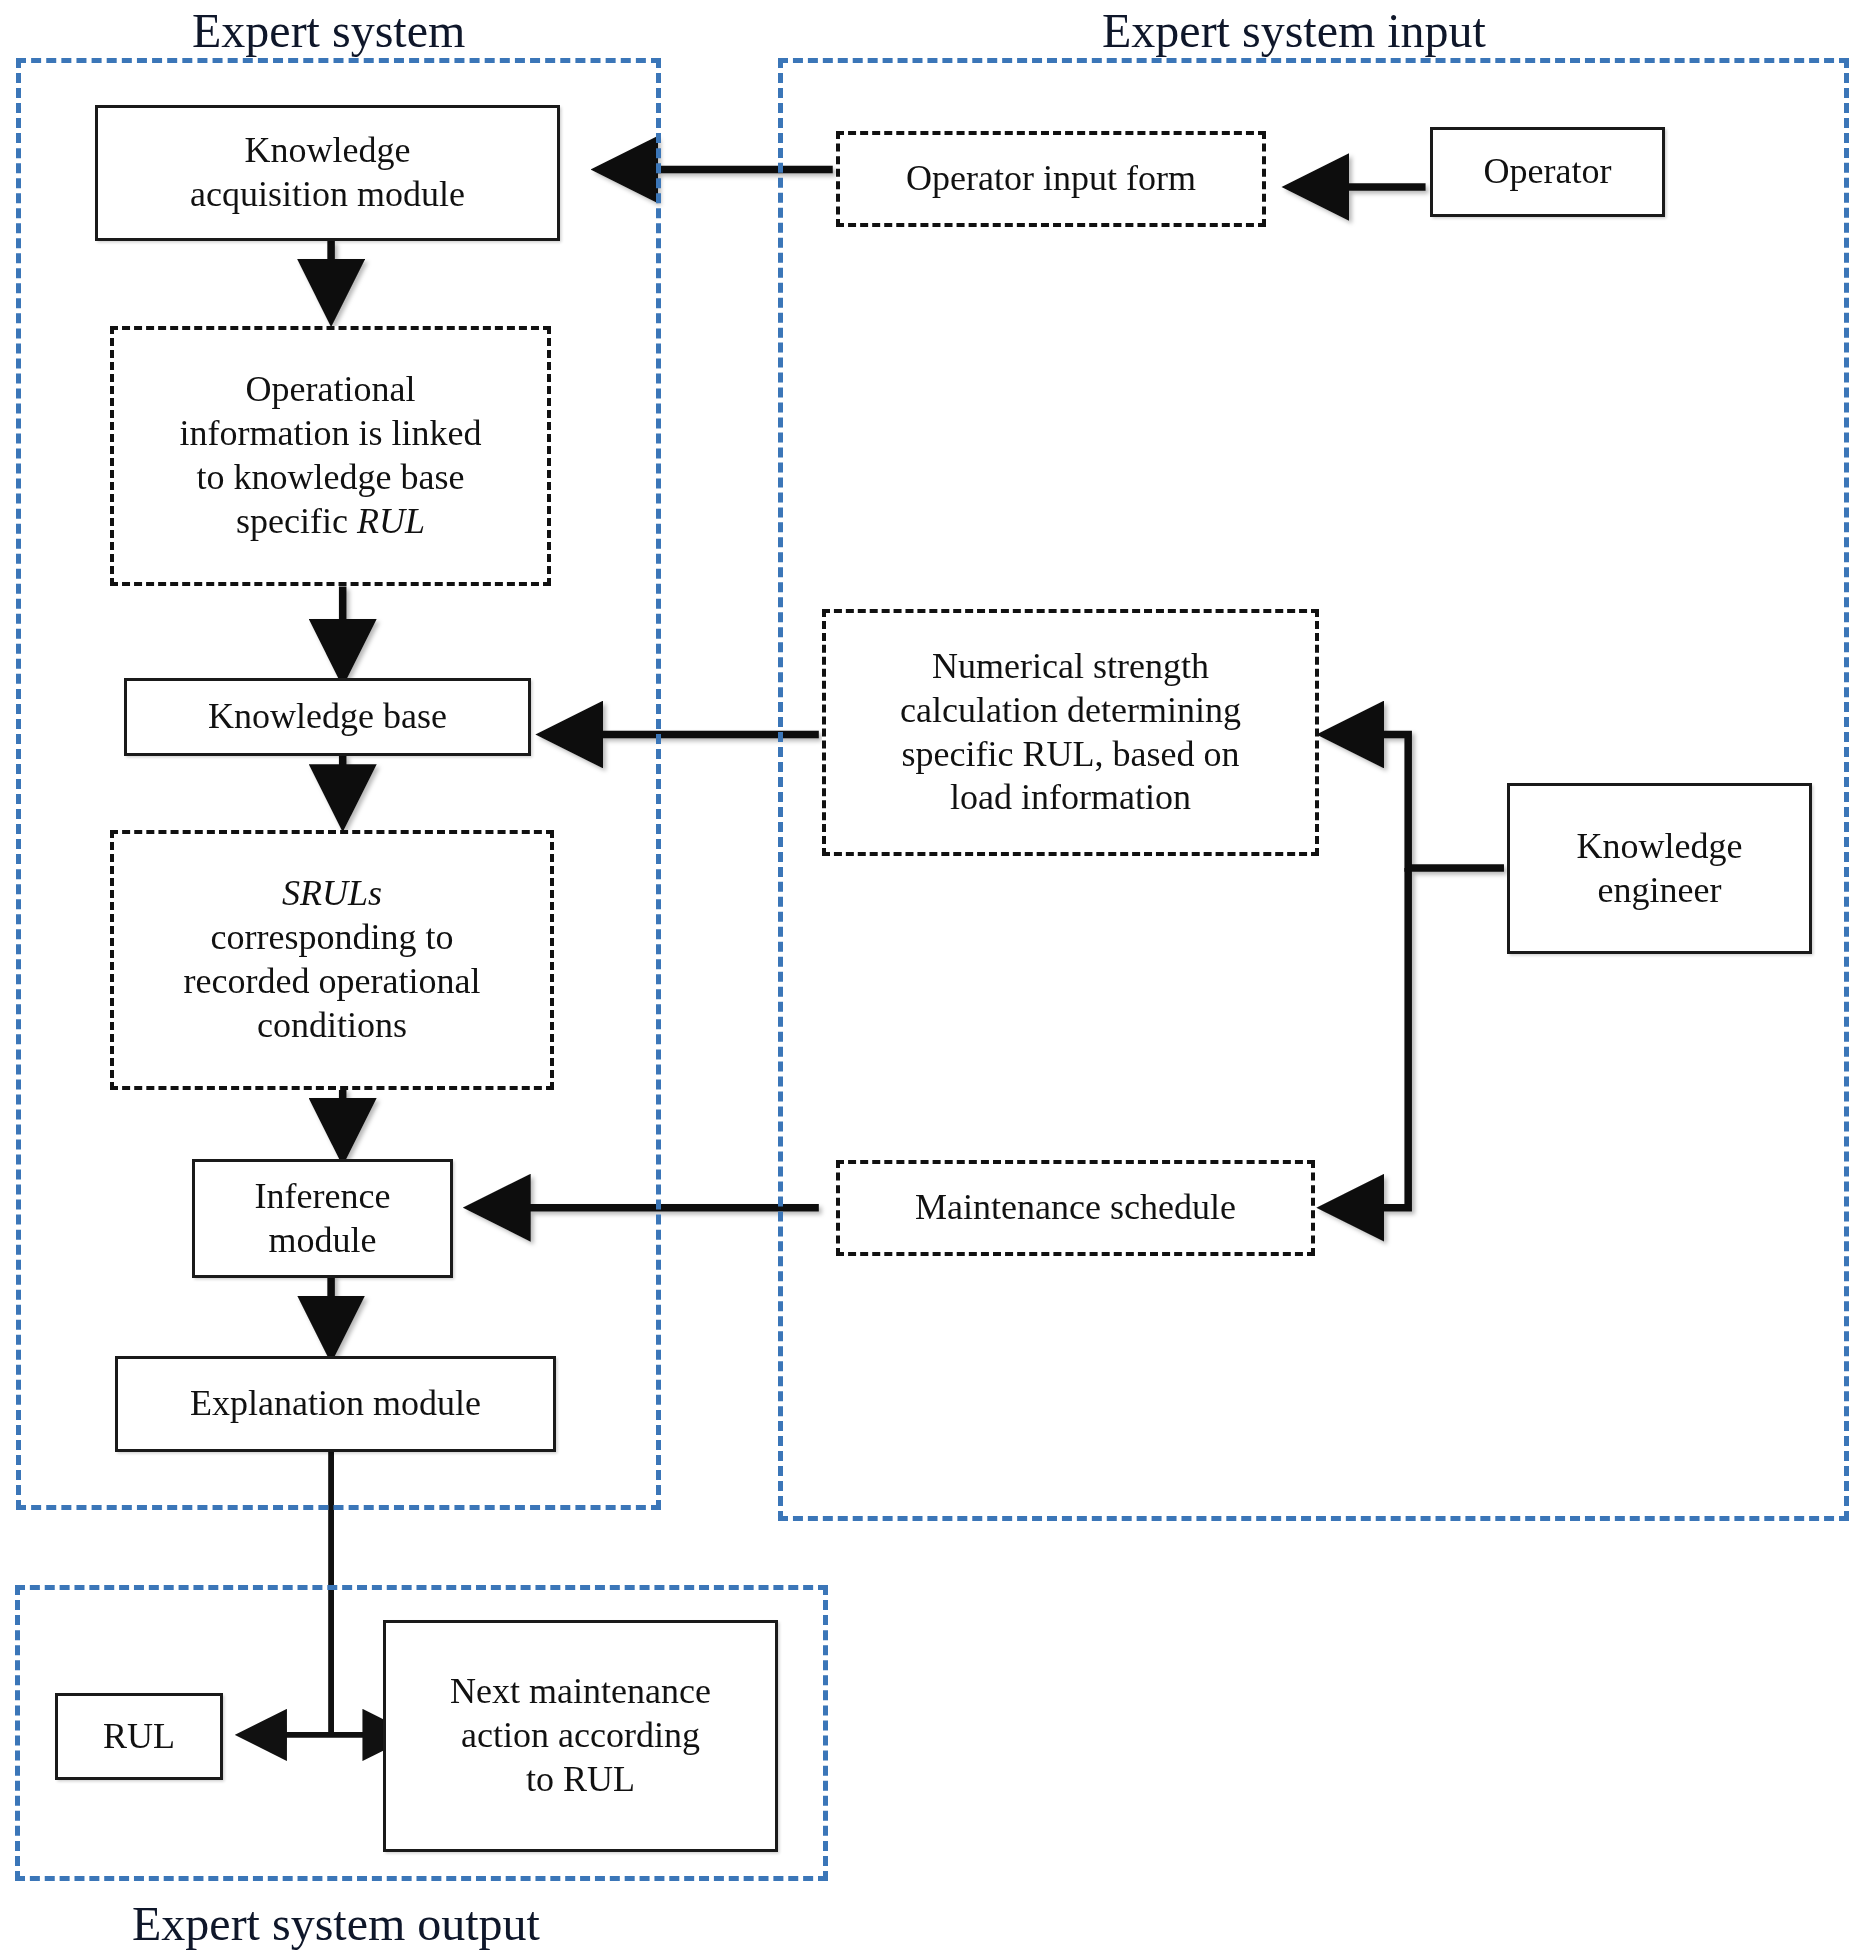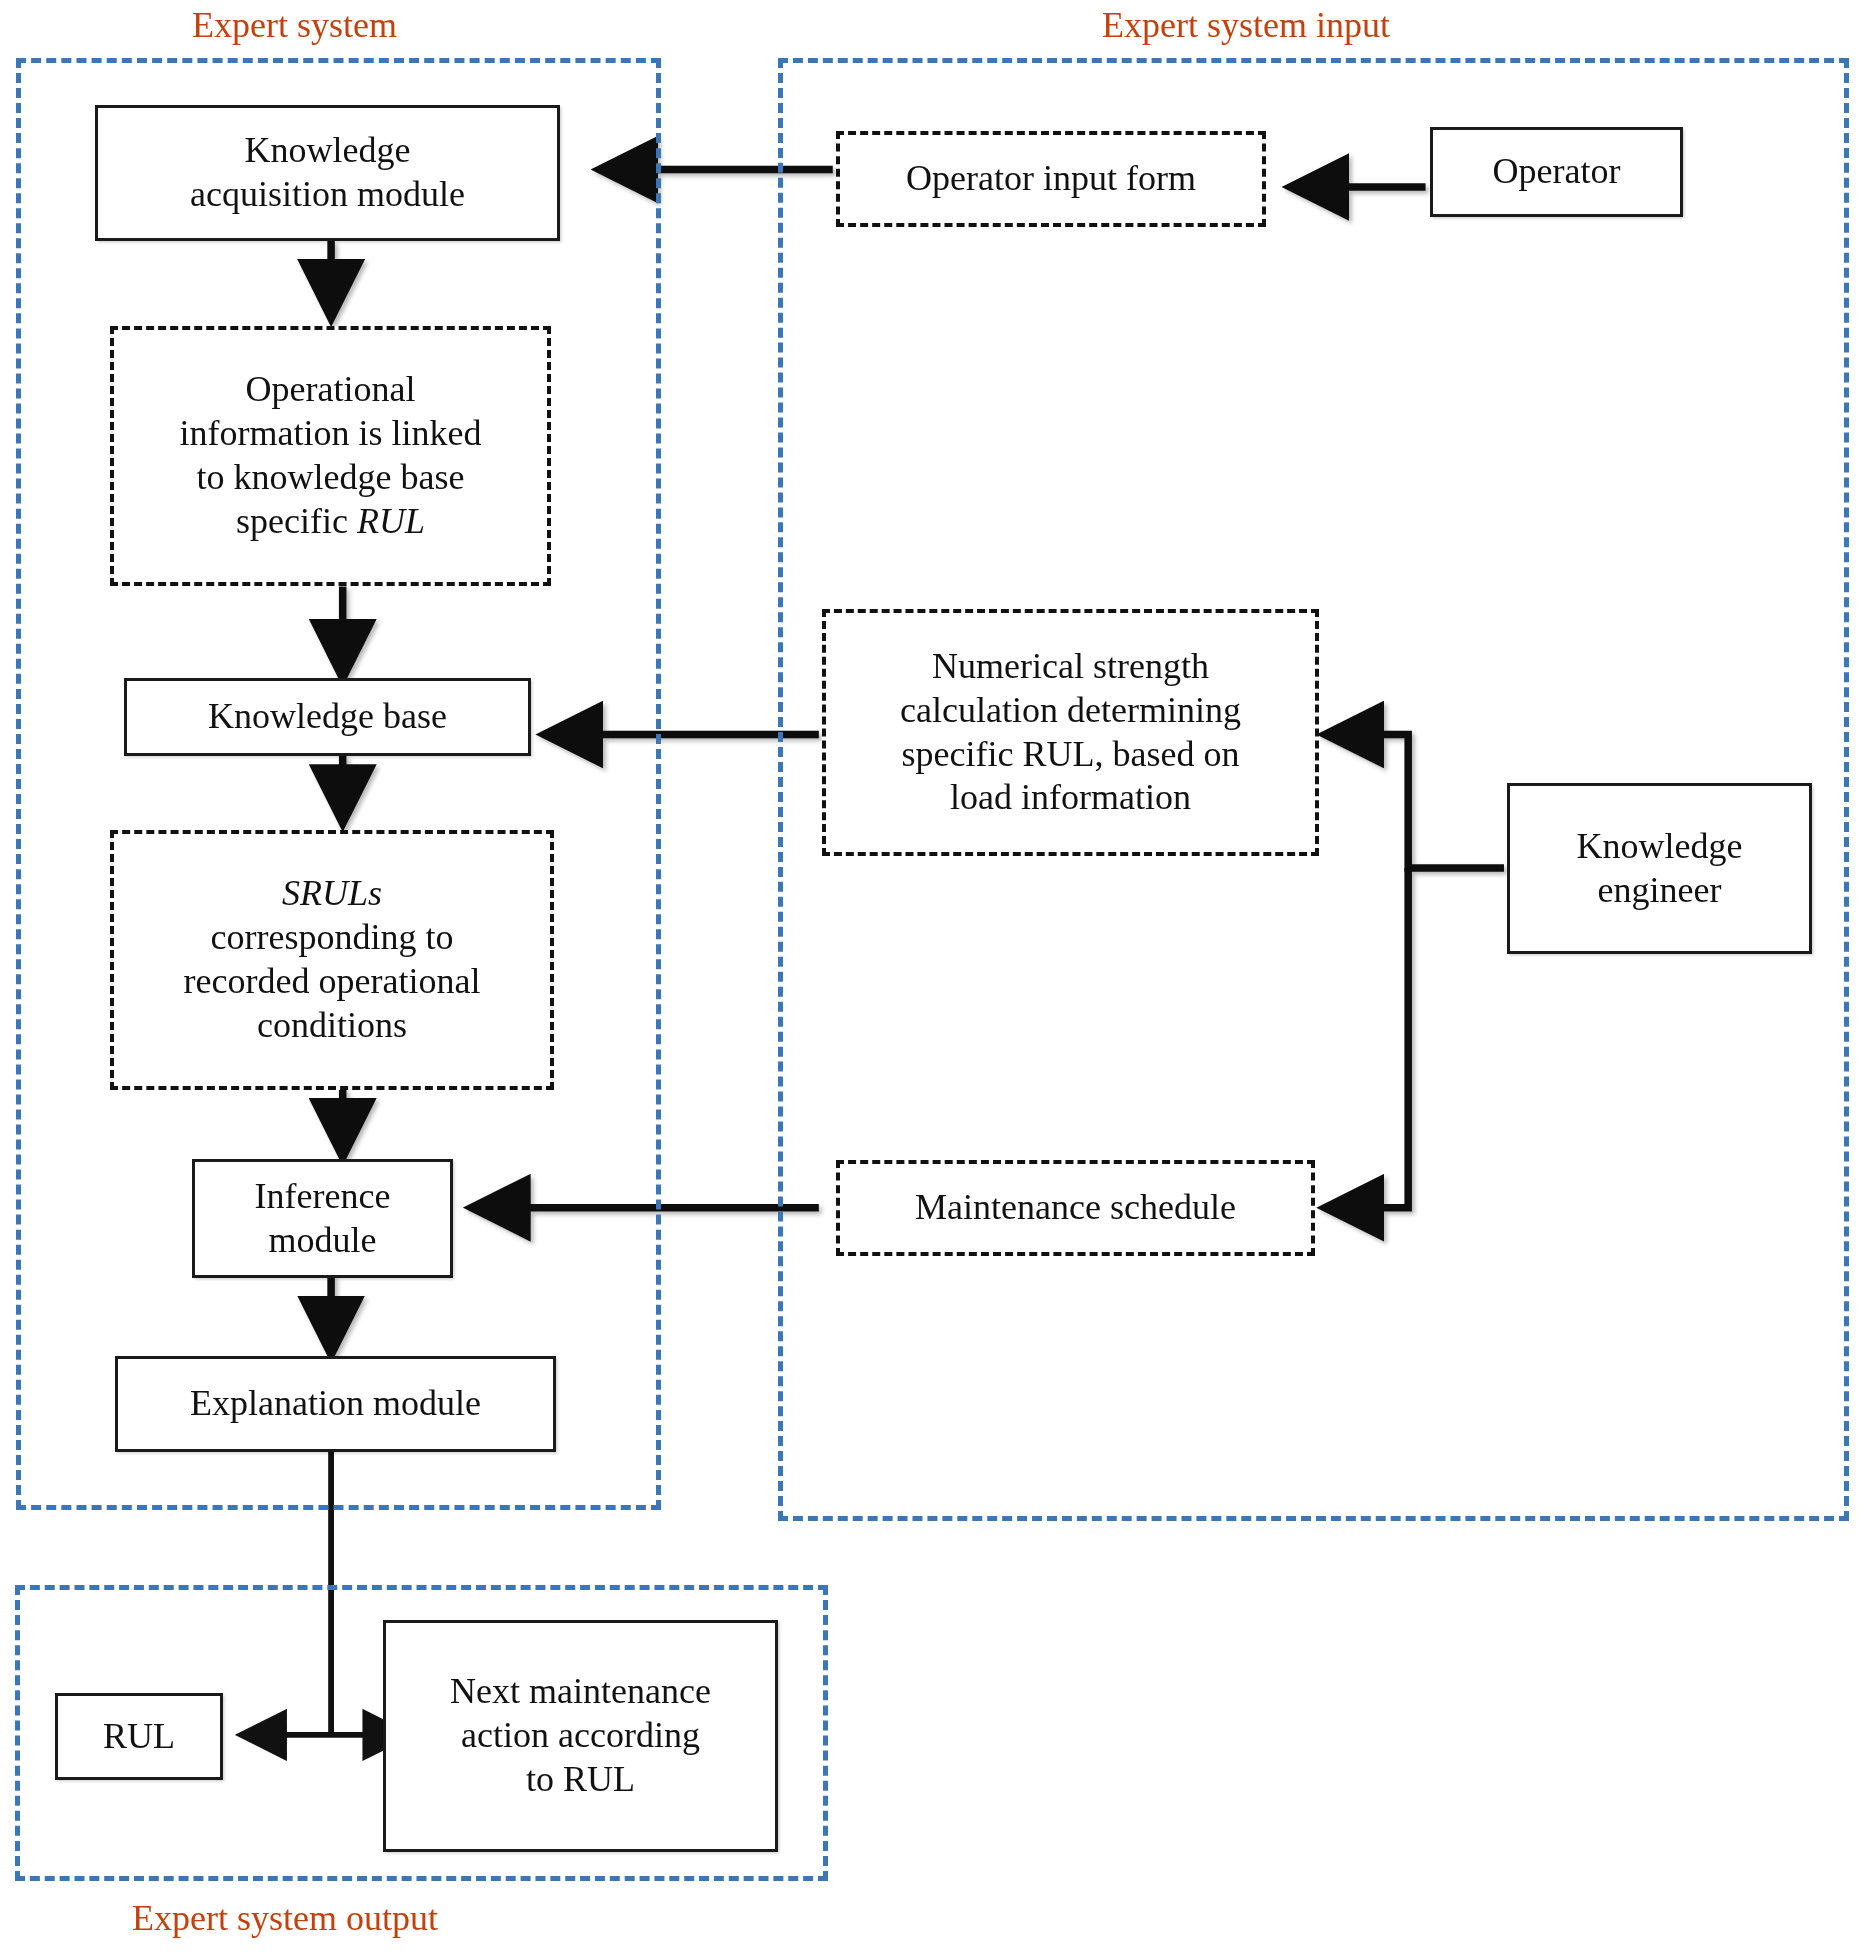--- a/index.html
+++ b/index.html
@@ -6,22 +6,22 @@
   body{font-family:"Liberation Serif","DejaVu Serif",serif;color:#000;}
 
   #stage{position:relative;width:1867px;height:1955px;overflow:hidden;background:#fff;}
 
   
   .panel{position:absolute;box-sizing:border-box;background:transparent;}
   .panel.dashed{border:5.2px dashed #3b76b8;}
   .panel.dashdot{border:5.2px dashed #3b76b8;}
 
   
-  .panel-label{position:absolute;font-size:36px;line-height:1;white-space:nowrap;
-               font-family:"Liberation Serif","DejaVu Serif",serif;color:#c2410c;}
+  .panel-label{position:absolute;font-size:48px;line-height:1;white-space:nowrap;
+               font-family:"Liberation Serif","DejaVu Serif",serif;color:#0f172a;}
 
   
   .node{position:absolute;box-sizing:border-box;display:flex;align-items:center;
         justify-content:center;text-align:center;background:#fff;
         font-size:36px;line-height:1.22;color:#111;padding:3.5px 5.8px;}
   .node.solid{border:3.5px solid #1a1a1a;box-shadow:2.3px 2.3px 2.9px rgba(0,0,0,.20);}
   .node.dash{border:4.6px dashed #111;}
   .node.dashdotdot{border:4.6px dashed #111;}
   .node em{font-style:italic;}
 
@@ -123,21 +123,21 @@
   </div>
 
   <div class="node solid" style="left:115px;top:1356px;width:441px;height:96px;">
     <span>Explanation module</span>
   </div>
 
   <div class="node dash" style="left:836px;top:131px;width:430px;height:96px;">
     <span>Operator input form</span>
   </div>
 
-  <div class="node solid" style="left:1430px;top:127px;width:253px;height:90px;">
+  <div class="node solid" style="left:1430px;top:127px;width:235px;height:90px;">
     <span>Operator</span>
   </div>
 
   <div class="node dash" style="left:822px;top:609px;width:497px;height:247px;">
     <span>
       <span style="display:block">Numerical strength</span>
       <span style="display:block">calculation determining</span>
       <span style="display:block">specific RUL, based on</span>
       <span style="display:block">load information</span>
     </span>

